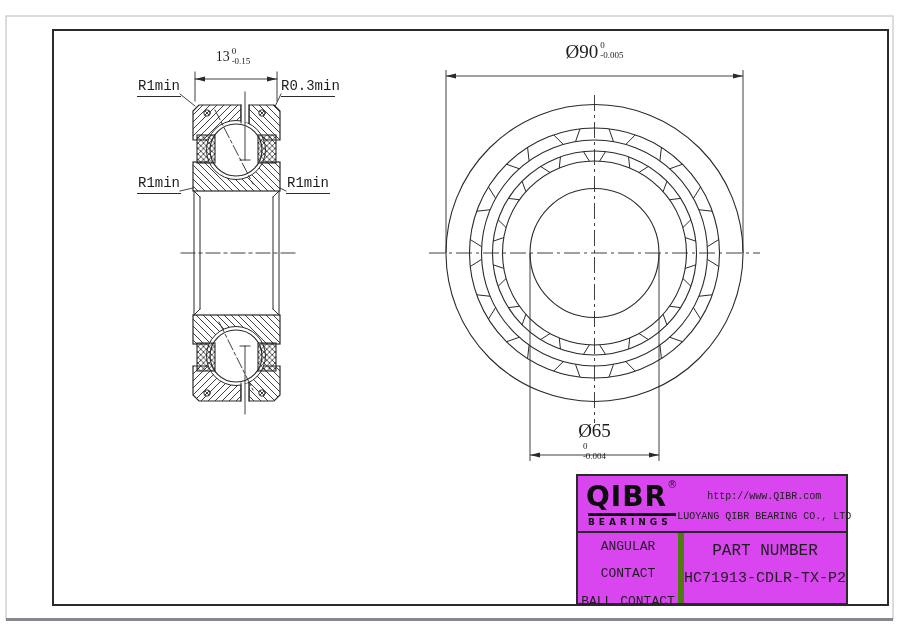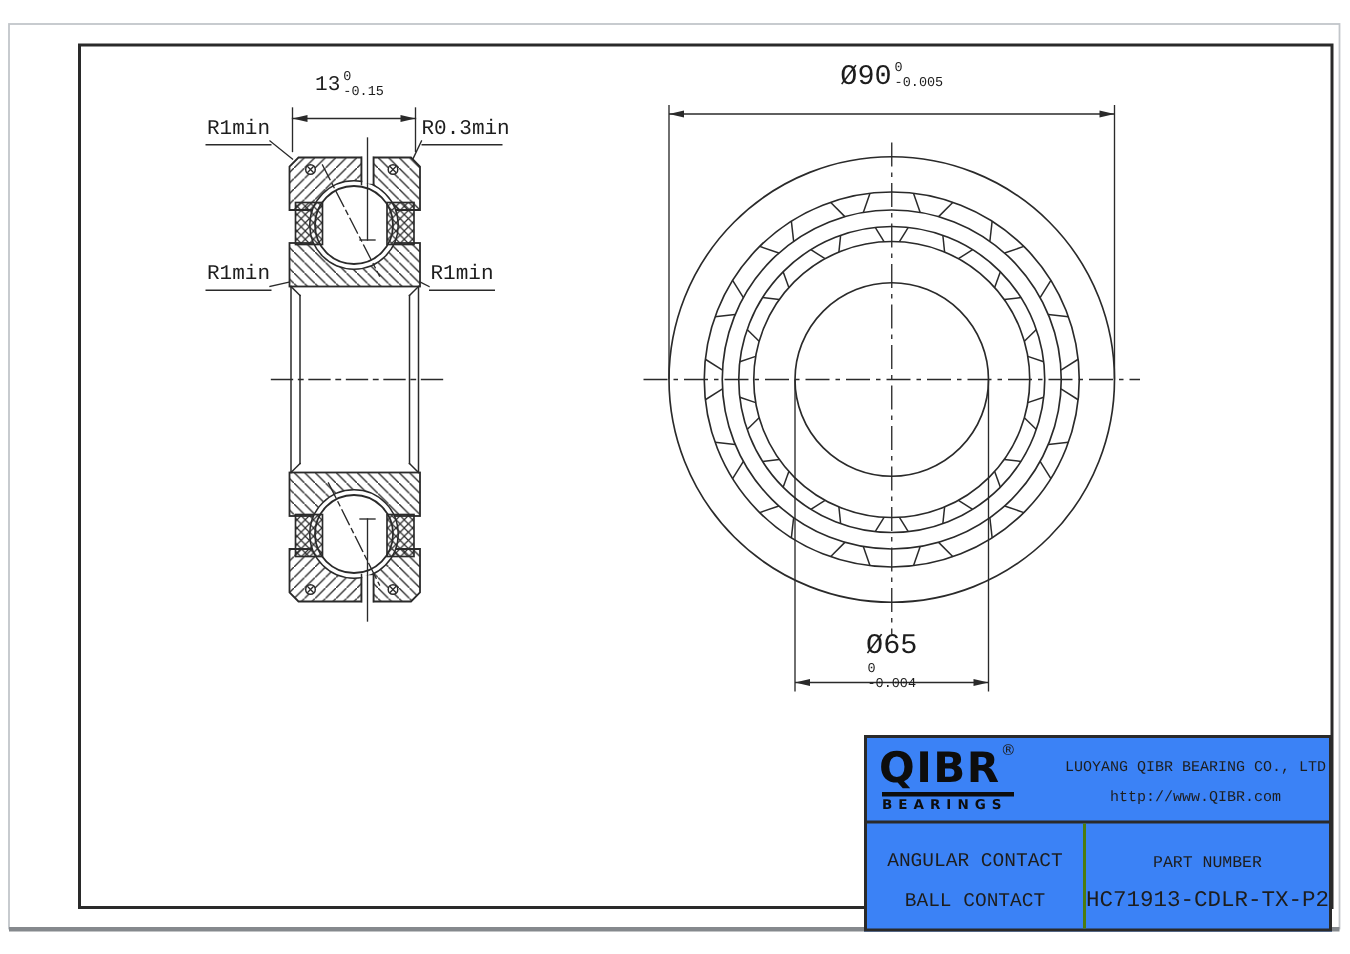--- a/index.html
+++ b/index.html
@@ -1,44 +1,44 @@
 <!DOCTYPE html>
 <html><head>
 <meta charset="utf-8">
 <style>
   html,body{margin:0;padding:0;background:#fff;}
   .page{position:relative;width:900px;height:636px;background:#ffffff;overflow:hidden;
         font-family:"Liberation Mono", monospace;color:#1d1d1d;}
   svg{position:absolute;left:0;top:0;}
-  .dim{position:absolute;display:flex;justify-content:center;align-items:center;gap:2px;}
+  .dim{position:absolute;display:flex;justify-content:center;align-items:center;gap:2px;font-family:Liberation Serif, serif;}
   .dim .val{font-size:19px;line-height:1;}
   .dim.small .val{font-size:14px;}
   .dim .tol{display:flex;flex-direction:column;font-size:9px;line-height:1.15;
             align-items:flex-start;transform:translateY(-1px);}
   .rlabel{position:absolute;font-size:14px;line-height:1.1;text-align:center;
           border-bottom:1px solid #2a2a2a;padding-bottom:2px;}
   
-  .titleblock{position:absolute;left:576px;top:474px;width:312px;height:131px;
-              border:2px solid #2a2a2a;box-sizing:border-box;background:#3b82f6;margin-top:16px;}
+  .titleblock{position:absolute;left:576px;top:474px;width:272px;height:131px;
+              border:2px solid #2a2a2a;box-sizing:border-box;background:#d946ef;}
   .tb-top{height:57px;border-bottom:2px solid #2a2a2a;display:flex;box-sizing:border-box;}
   .tb-logo{width:130px;padding:3px 0 0 8px;box-sizing:border-box;}
   .logo-row{white-space:nowrap;}
   .logo-text{font-family:"DejaVu Sans", sans-serif;font-weight:900;font-size:28px;
              letter-spacing:1px;color:#0d0d0d;}
   .logo-reg{font-family:"DejaVu Sans", sans-serif;font-size:10px;vertical-align:18px;}
   .logo-rule{width:88px;height:2.5px;background:#0d0d0d;margin:0 0 1px 2px;}
   .logo-sub{font-family:"DejaVu Sans", sans-serif;font-weight:700;font-size:9px;
             letter-spacing:4px;color:#0d0d0d;margin-left:2px;}
   .tb-company{flex:1;text-align:center;padding-top:11px;font-size:10px;line-height:2.0;
               white-space:nowrap;}
   .tb-bottom{display:flex;height:70px;}
-  .tb-product{width:174px;border-right:2px solid #4d7c0f;box-sizing:border-box;
-              text-align:center;font-size:13px;line-height:2.1;padding-top:11px;}
+  .tb-product{width:174px;border-right:6px solid #4d7c0f;box-sizing:border-box;
+              text-align:center;font-size:13px;line-height:2.1;}
   .tb-part{flex:1;text-align:center;}
-  .tb-part-label{font-size:11px;padding-top:21px;}
+  .tb-part-label{font-size:16px;padding-top:9px;}
   .tb-part-number{font-size:15px;margin-top:10px;white-space:nowrap;}
 </style>
 </head>
 <body>
 
 <div class="page">
 
   <svg width="900" height="636" viewBox="0 0 900 636">
     <defs>
       <pattern id="hatchF" width="7" height="7" patternUnits="userSpaceOnUse">
@@ -265,22 +265,22 @@
   <div class="titleblock">
     <div class="tb-top">
       <div class="tb-logo">
         <div class="logo-row">
           <span class="logo-text">QIBR</span><span class="logo-reg">®</span>
         </div>
         <div class="logo-rule"></div>
         <div class="logo-sub">BEARINGS</div>
       </div>
       <div class="tb-company">
+        <div>http://www.QIBR.com</div>
         <div>LUOYANG QIBR BEARING CO., LTD</div>
-        <div>http://www.QIBR.com</div>
       </div>
     </div>
     <div class="tb-bottom">
       <div class="tb-product">
         <div>ANGULAR CONTACT</div>
         <div>BALL CONTACT</div>
       </div>
       <div class="tb-part">
         <div class="tb-part-label">PART NUMBER</div>
         <div class="tb-part-number">HC71913-CDLR-TX-P2</div>

